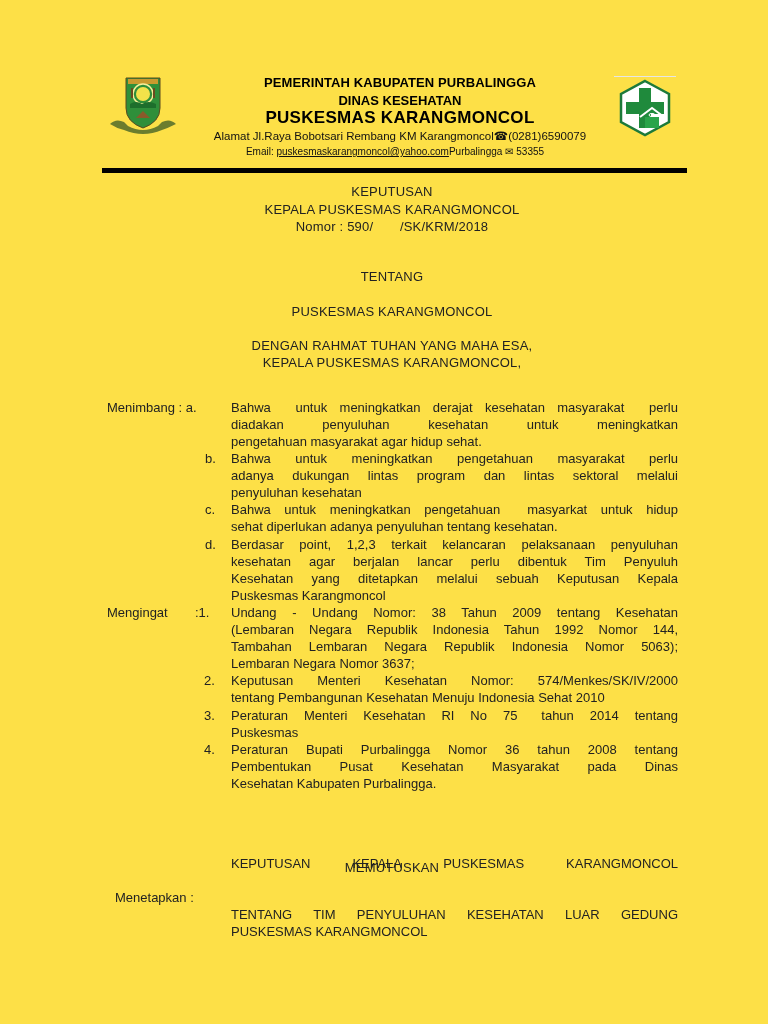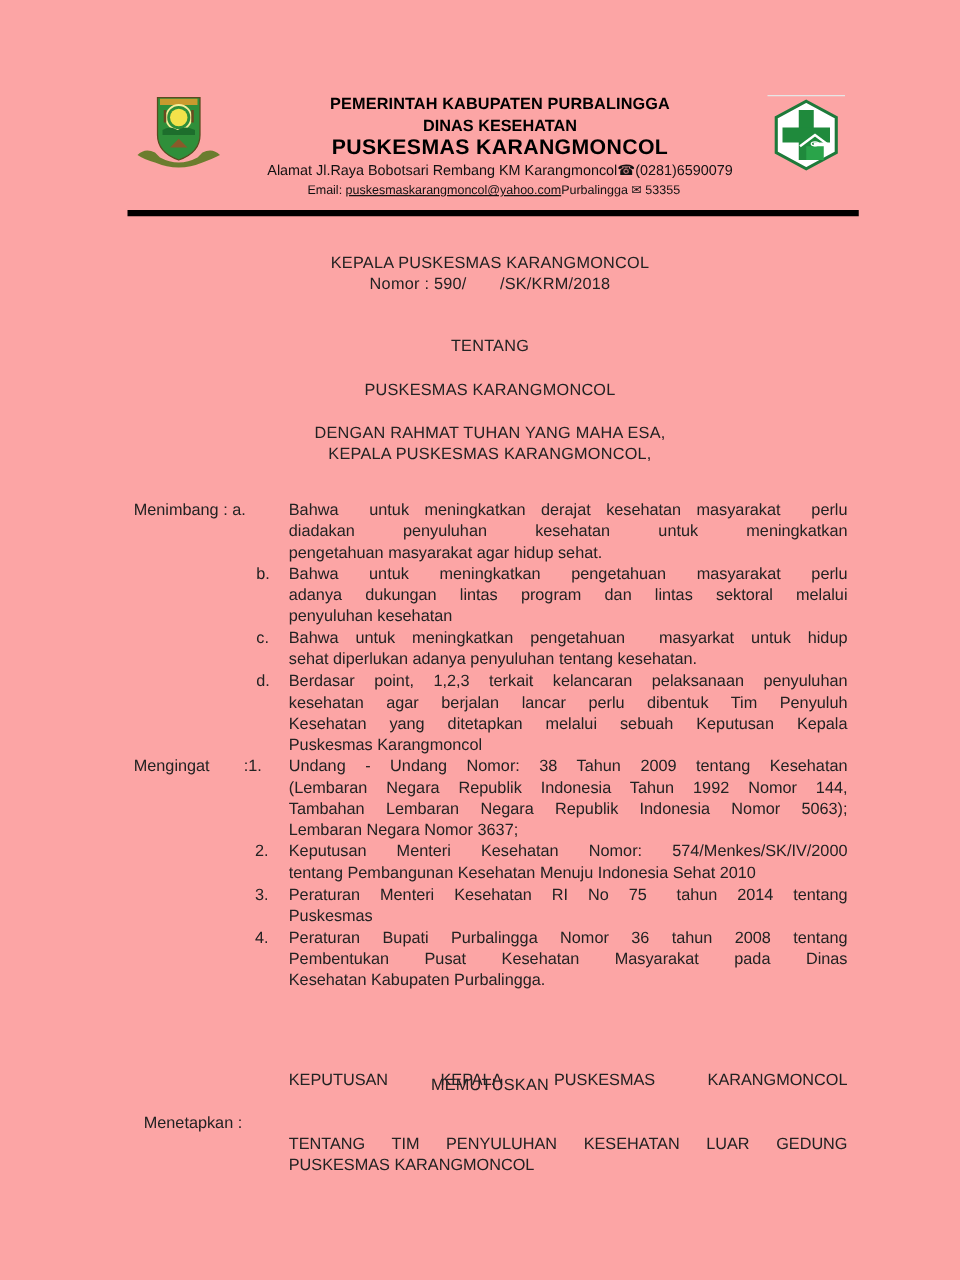--- a/index.html
+++ b/index.html
@@ -1,18 +1,18 @@
 <!DOCTYPE html>
 <html><head>
 <meta charset="utf-8">
 <style>
   html, body { margin: 0; padding: 0; background: #ffffff; }
   body { width: 768px; height: 1024px; position: relative; overflow: hidden;
          font-family: "Liberation Sans", sans-serif; color: #222; }
-  .page { position: absolute; left: 0; top: 0; width: 768px; height: 1024px; background: #fca5a5; }
+  .page { position: absolute; left: 0; top: 0; width: 768px; height: 1024px; background: #fde047; }
 
   
   .logo-left { position: absolute; left: 106px; top: 74px; width: 74px; height: 64px; }
   .logo-right { position: absolute; left: 612px; top: 75px; width: 66px; height: 66px; }
   .logo-right-topline { position: absolute; left: 614px; top: 76px; width: 62px; height: 1px; background: #e6e6e6; }
   .kop { position: absolute; left: 190px; width: 420px; text-align: center; color: #000; }
   .kop-1 { top: 75px; font-size: 13px; font-weight: bold; letter-spacing: 0.1px; }
   .kop-2 { top: 93px; font-size: 13px; font-weight: bold; }
   .kop-3 { top: 108px; font-size: 17px; font-weight: bold; letter-spacing: 0.3px; }
   .kop-addr { position: absolute; left: 160px; width: 480px; text-align: center; top: 129px; font-size: 11.5px; color: #111; }
@@ -58,20 +58,21 @@
     <polygon points="33,6 57,19 57,47 33,60 9,47 9,19" fill="#fff" stroke="#1d7a3a" stroke-width="2.5"></polygon>
     <rect x="27" y="13" width="12" height="40" fill="#1f8a3c"></rect>
     <rect x="14" y="27" width="38" height="12" fill="#1f8a3c"></rect>
     <path d="M28 42 L40 33 L52 42" fill="none" stroke="#ffffff" stroke-width="2"></path>
     <rect x="33" y="42" width="14" height="11" fill="#2aa44a"></rect>
     <ellipse cx="40" cy="40" rx="3" ry="1.6" fill="none" stroke="#fff" stroke-width="1"></ellipse>
   </svg>
 
   <div class="rule"></div>
 
+  <div class="ctr" style="top:184px;">KEPUTUSAN</div>
   <div class="ctr" style="top:202px;">KEPALA PUSKESMAS KARANGMONCOL</div>
   <div class="ctr" style="top:219px; white-space:pre;">Nomor : 590/       /SK/KRM/2018</div>
 
   <div class="ctr" style="top:269px;">TENTANG</div>
   <div class="ctr" style="top:304px;">PUSKESMAS KARANGMONCOL</div>
 
   <div class="ctr" style="top:338px;">DENGAN RAHMAT TUHAN YANG MAHA ESA,</div>
   <div class="ctr" style="top:355px;">KEPALA PUSKESMAS KARANGMONCOL,</div>
 
   <div class="lbl" style="left:107px; top:400px;">Menimbang : a.</div>

